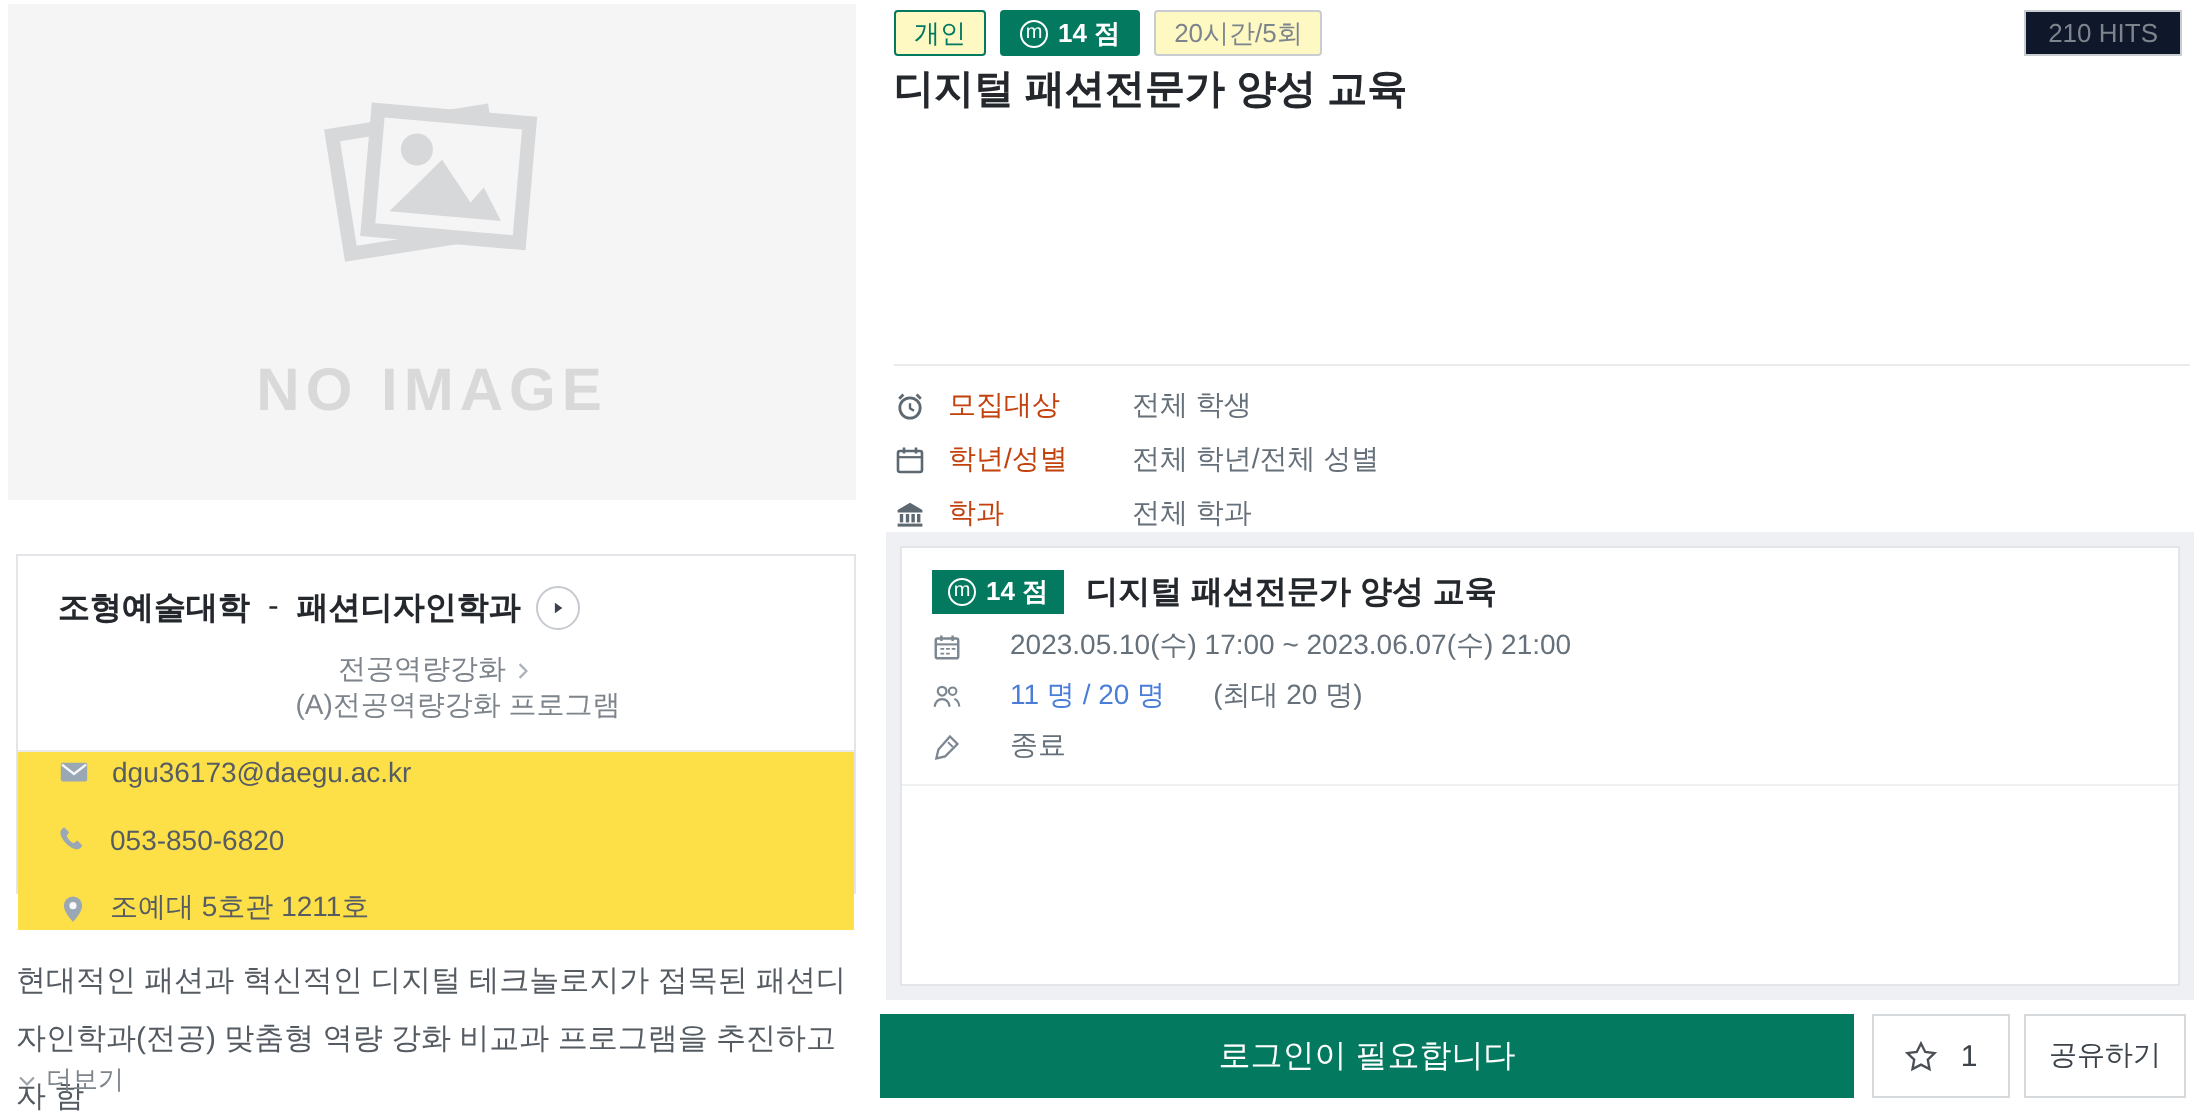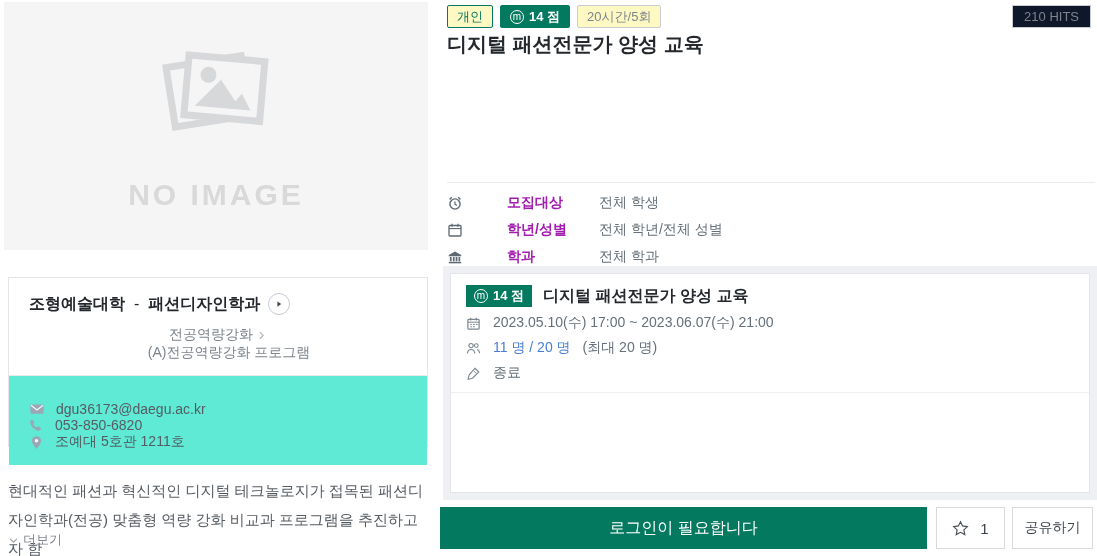--- a/index.html
+++ b/index.html
@@ -24,57 +24,57 @@
   .m-circle.green { border-color:#fff; }
   .hits-badge { position:absolute; top:5px; right:6px; height:23px; padding:0 11px; border:1px solid #c9cdd2;
                 color:#7d848c; font-size:13px; display:flex; align-items:center; background:#0f172a; }
   .main-title { position:absolute; left:447px; top:31px; font-size:20px; font-weight:bold; color:#24282c; }
 
   
   .divider-h { position:absolute; left:447px; right:2px; top:182px; border-top:1px solid #e9ebed; }
   .info-rows { position:absolute; left:447px; top:189px; }
   .info-row { display:flex; align-items:center; height:27px; font-size:14px; }
   .info-icon { width:18px; margin-right:9px; color:#5e6870; display:flex; align-items:center; }
-  .info-label { width:92px; font-weight:bold; color:#a21caf;margin-left:33px; }
+  .info-label { width:92px; font-weight:normal; color:#c2410c; }
   .info-value { color:#66707a; }
 
   
   .dept-card { position:absolute; left:8px; top:277px; width:420px; height:170px;
                border:1px solid #e3e5e8; background:#fff; }
   .dept-top { padding:15px 20px 13px; }
   .dept-title-row { display:flex; align-items:center; font-size:16px; color:#24282c; }
   .dept-college, .dept-name { font-weight:bold; }
   .dept-sep { margin:0 9px; }
   .play-btn { width:22px; height:22px; border:1px solid #c6cad0; border-radius:50%; margin-left:8px;
               display:inline-flex; align-items:center; justify-content:center; color:#3c434a; background:#fff; cursor:pointer; }
   .dept-cat-row { margin-top:11px; font-size:14px; color:#7d848c; display:flex; align-items:center;flex-direction:column; }
   .dept-cat { display:flex; align-items:center; gap:3px; }
   .dept-program { margin-left:22px; }
-  .dept-contacts { border-top:1px solid #e9ebed; background:#5eead4; padding:25px 20px; height:90px;
+  .dept-contacts { border-top:1px solid #e9ebed; background:#fde047; padding:2px 20px; height:90px;
                    display:flex; flex-direction:column; justify-content:space-between; }
   .contact-row { display:flex; align-items:center; gap:11px; font-size:14px; color:#565c63; }
   .contact-icon { color:#9aa7b5; display:flex; }
 
   
   .desc { position:absolute; left:8px; top:476px; width:422px; font-size:15px; color:#555b62; line-height:29px; }
   .more-row { position:absolute; left:8px; top:531px; width:420px; text-align:left; font-size:13px; color:#7d848c; }
   .more-link { display:inline-flex; align-items:center; gap:4px; cursor:pointer; }
   .more-link svg { color:#9aa2aa; }
 
   
   .sched-panel { position:absolute; left:443px; top:266px; width:654px; height:234px;
                  background:#eef0f3; padding:7px; }
   .sched-card { width:100%; height:100%; background:#fff; border:1px solid #e3e5e8;
                 display:flex; flex-direction:column; cursor:pointer; }
   .sched-top { padding:11px 15px 10px; border-bottom:1px solid #eef0f2; }
   .sched-title-row { display:flex; align-items:center; gap:11px; }
   .sched-badge { background:#03795f; color:#fff; height:22px; padding:0 8px; display:inline-flex;
                  align-items:center; gap:5px; font-size:13px; font-weight:bold; }
   .sched-title { font-size:16px; font-weight:bold; color:#24282c; }
-  .sched-row { display:flex; align-items:center; gap:12px; margin-top:7px; font-size:14px; color:#66707a; }
+  .sched-row { display:flex; align-items:center; gap:24px; margin-top:7px; font-size:14px; color:#66707a; }
   .sched-row .row-icon { color:#7d8791; display:flex; }
   .cap-current { color:#4a7dd8; }
   .cap-max { color:#66707a; }
   .sched-empty { flex:1; }
 
   
   .login-btn { position:absolute; left:440px; top:507px; width:487px; height:42px; background:#03795f;
                color:#fff; font-size:16px; border:none; display:flex; align-items:center; justify-content:center;
                cursor:pointer; font-family:inherit; }
   .fav-btn { position:absolute; left:936px; top:507px; width:69px; height:42px; border:1px solid #d7dadd;

